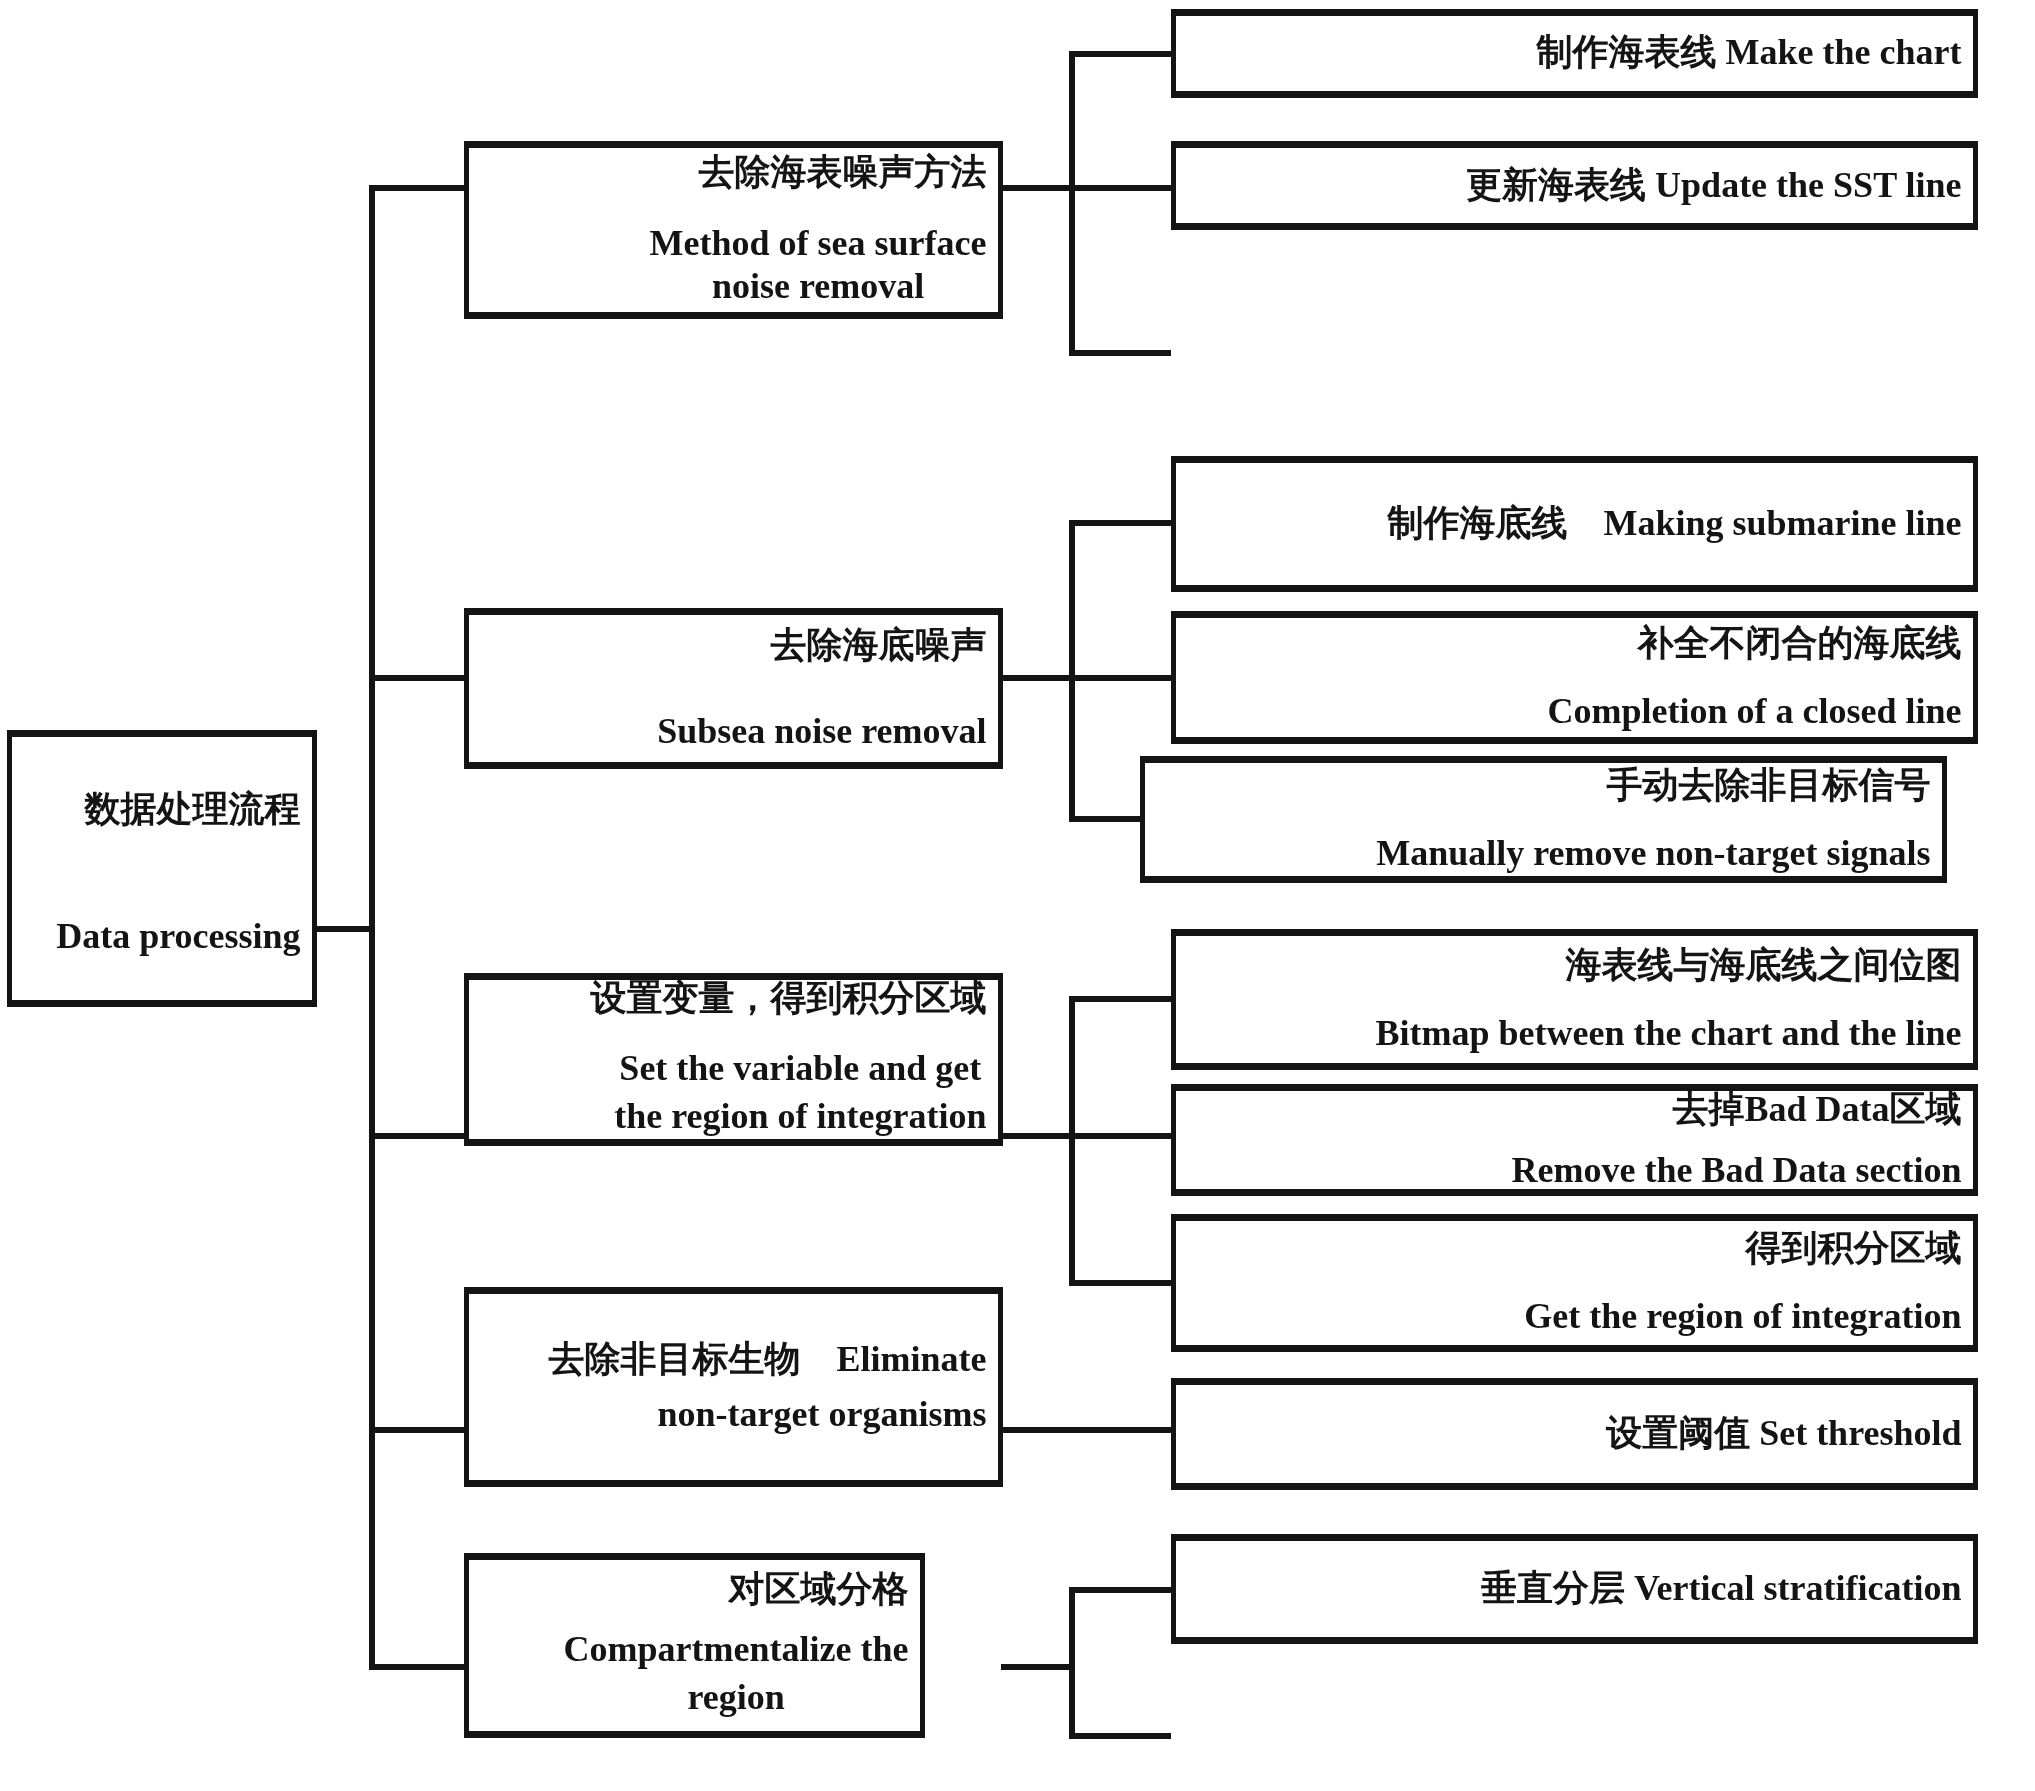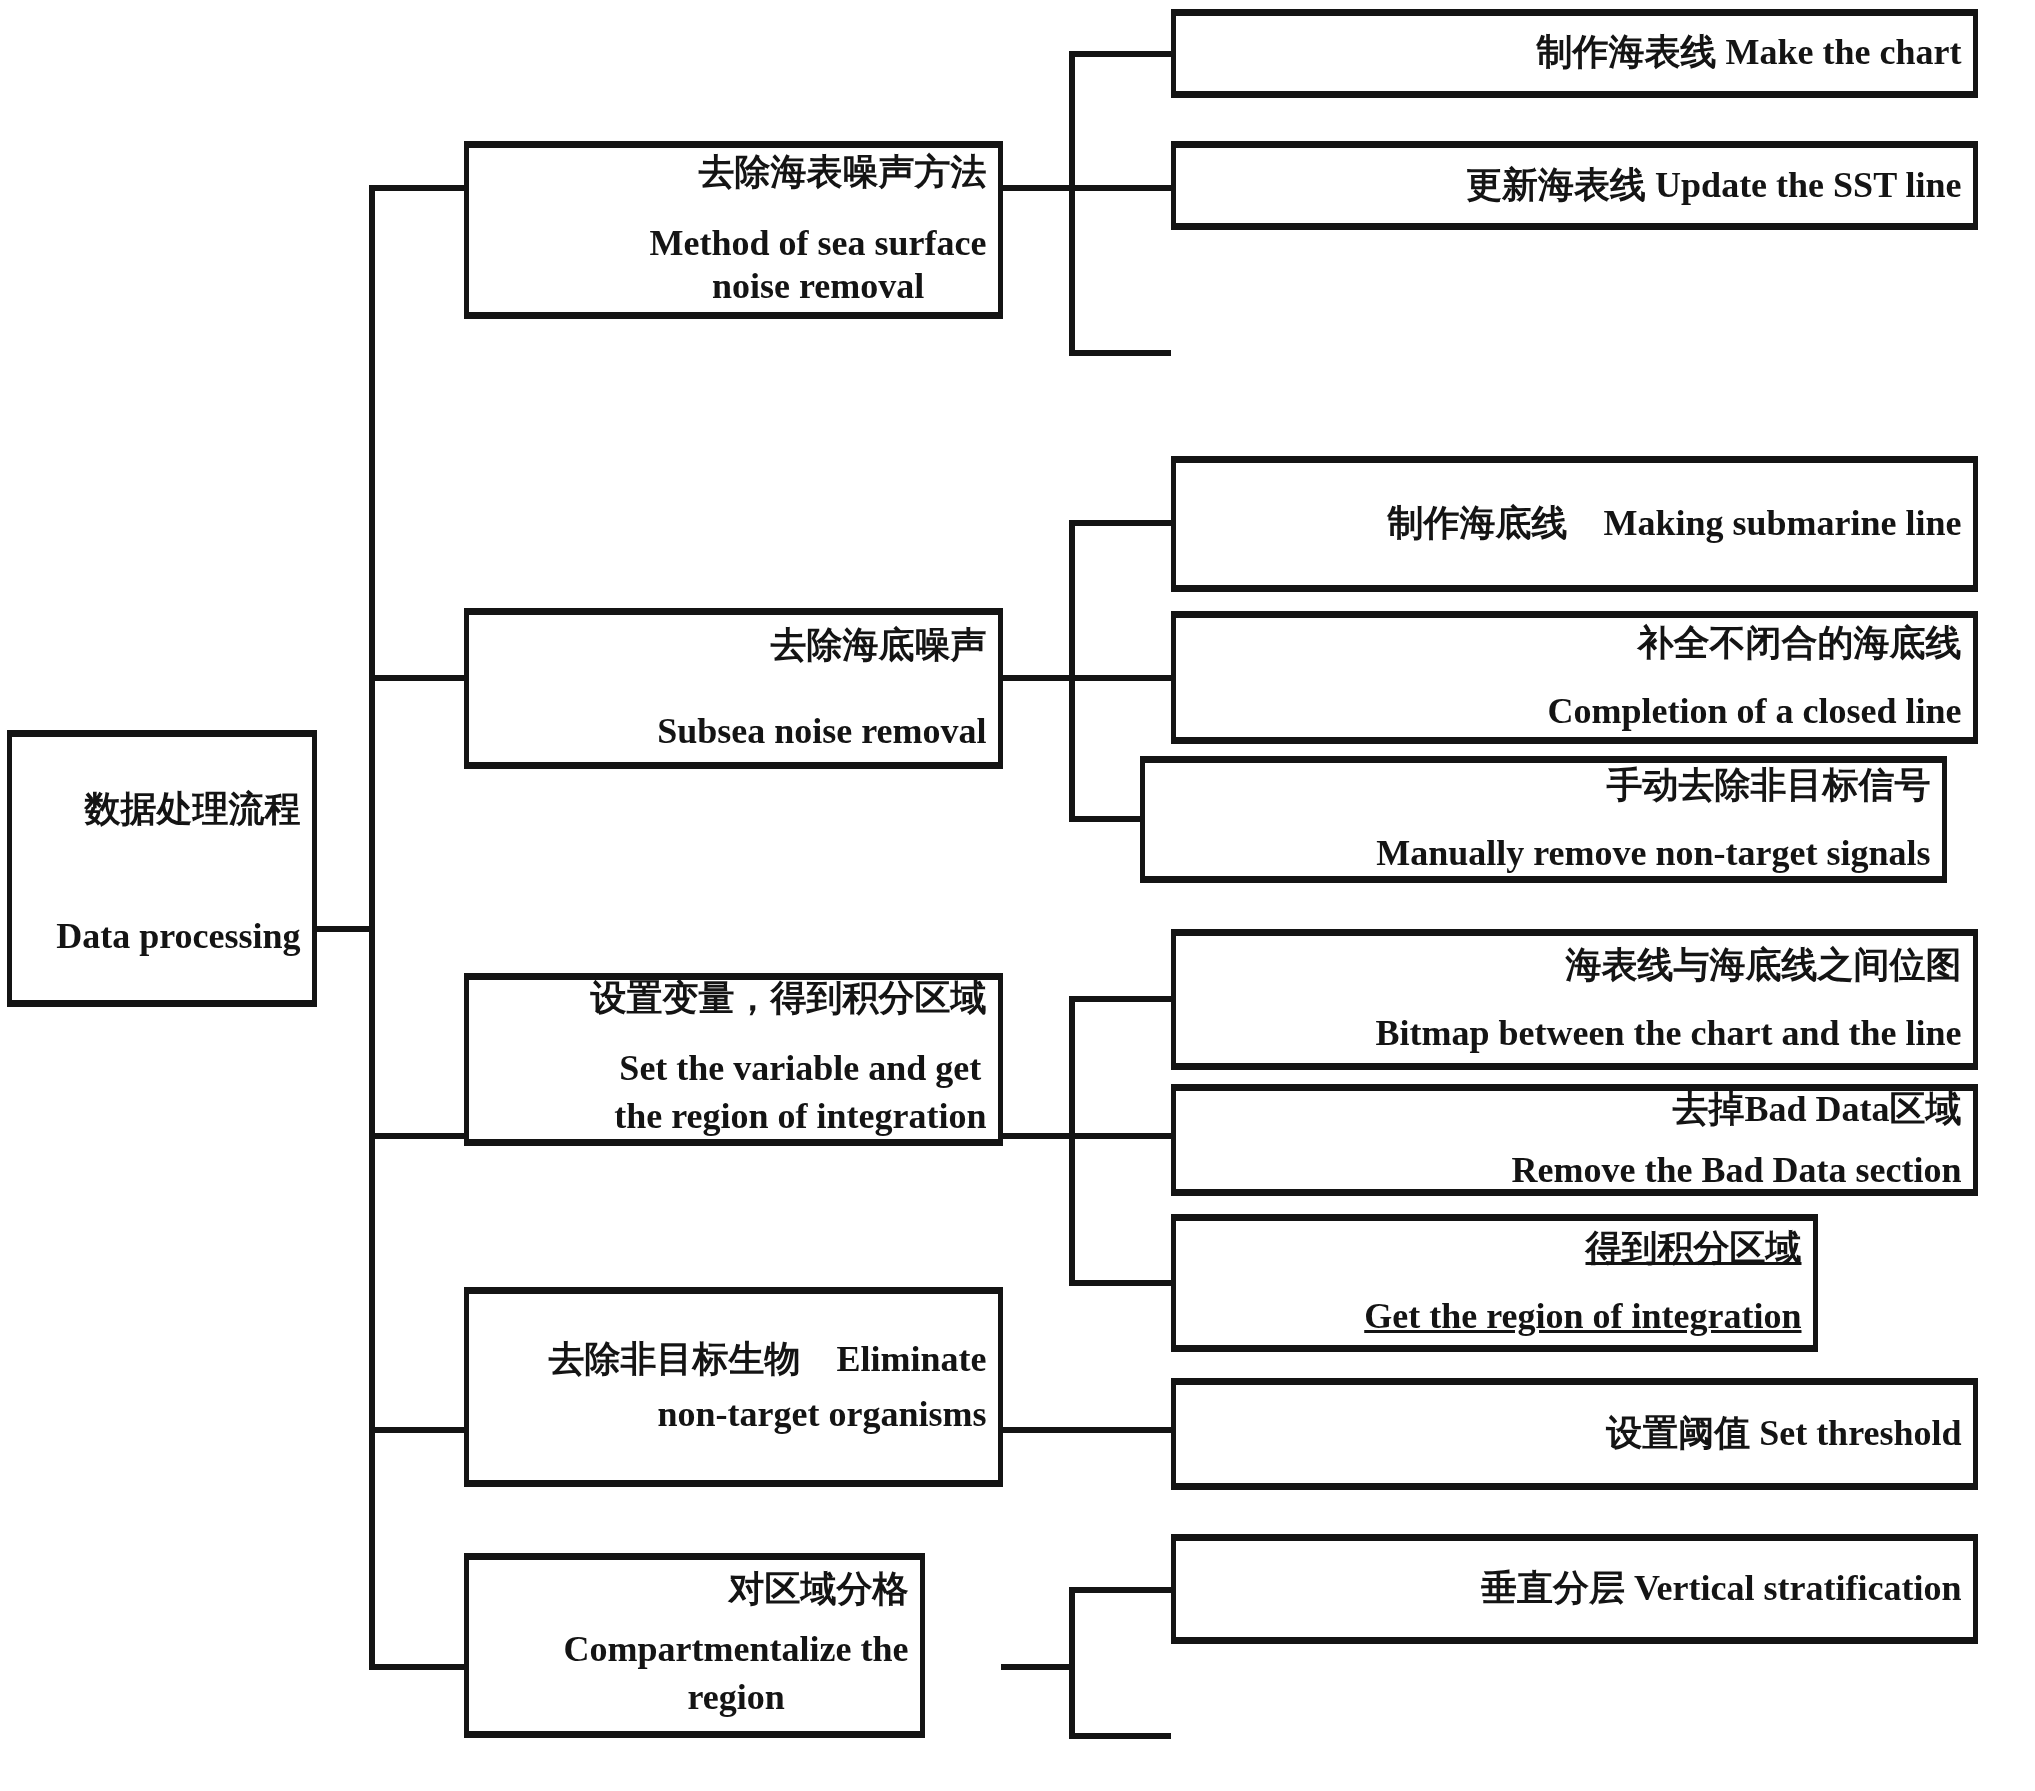--- a/index.html
+++ b/index.html
@@ -150,21 +150,21 @@
   <div class="box leaf-2" style="left:1171px;top:929px;width:807px;height:141px;">
     <span class="tline">海表线与海底线之间位图</span>
     <span class="tline">Bitmap between the chart and the line</span>
   </div>
 
   <div class="box leaf-2" style="left:1171px;top:1084px;width:807px;height:112px;gap:21px;">
     <span class="tline">去掉Bad Data区域</span>
     <span class="tline">Remove the Bad Data section</span>
   </div>
 
-  <div class="box leaf-2" style="left:1171px;top:1214px;width:647px;height:138px;text-decoration:underline;">
+  <div class="box leaf-2" style="left:1171px;top:1214px;width:807px;height:138px;">
     <span class="tline">得到积分区域</span>
     <span class="tline">Get the region of integration</span>
   </div>
 
   <div class="box" style="left:1171px;top:1378px;width:807px;height:112px;">
     <span class="tline">设置阈值 Set threshold</span>
   </div>
 
   <div class="box" style="left:1171px;top:1534px;width:807px;height:110px;">
     <span class="tline">垂直分层 Vertical stratification</span>

